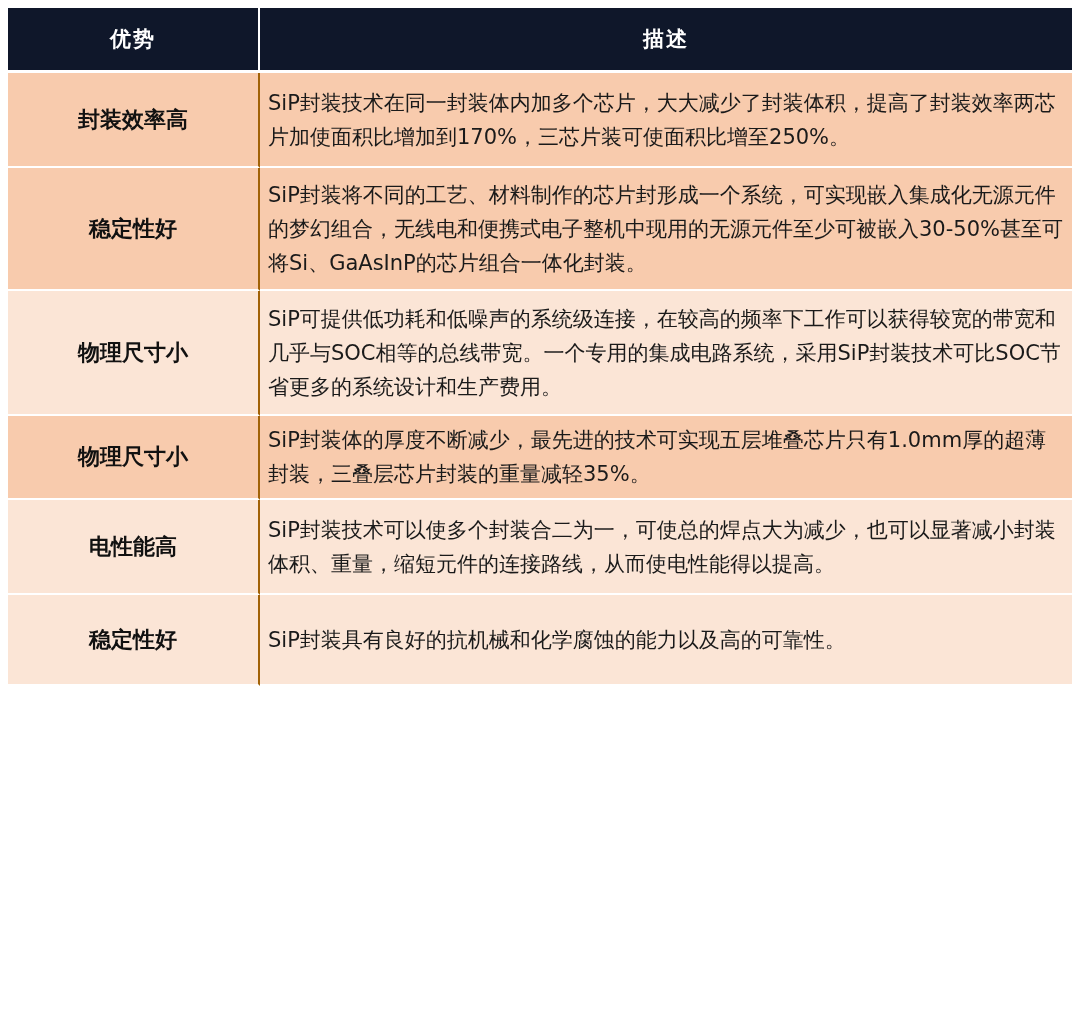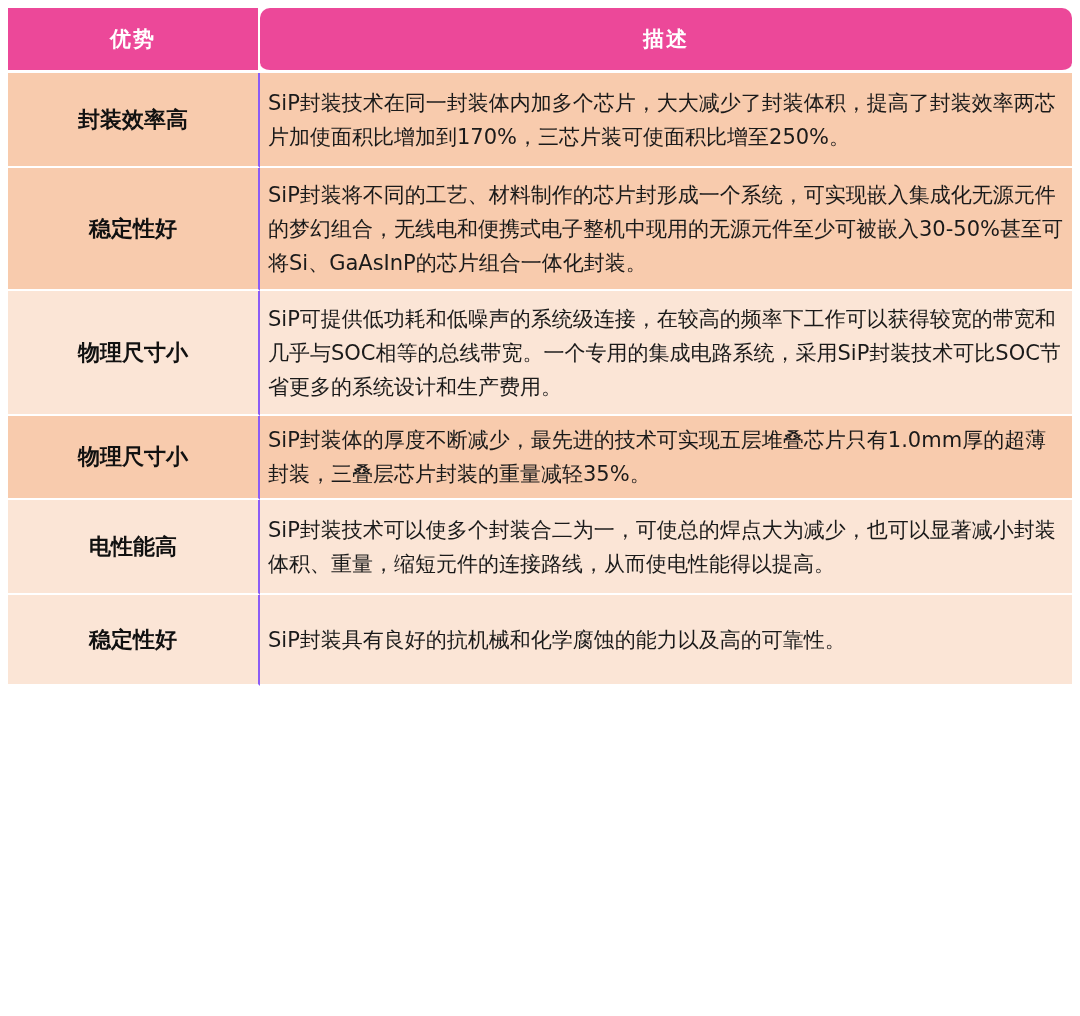--- a/index.html
+++ b/index.html
@@ -2,25 +2,25 @@
 <html><head>
   <meta charset="utf-8">
   <style>
     html, body { margin:0; padding:0; background:#ffffff; }
     body { width:1080px; height:1016px; position:relative; overflow:hidden;
            font-family: "DejaVu Sans", "Liberation Sans", sans-serif; }
     table.adv { position:absolute; left:8px; top:8px; width:1064px;
                 border-collapse:separate; border-spacing:0; table-layout:fixed; }
     table.adv col.c1 { width:252px; }
     table.adv col.c2 { width:812px; }
-    th { background:#ec4899; color:#ffffff; font-weight:bold; font-size:21px;
+    th { background:#0f172a; color:#ffffff; font-weight:bold; font-size:21px;
          height:62px; text-align:center; letter-spacing:2px;
          border-right:2px solid #ffffff; border-bottom:3px solid #ffffff; padding:0;margin-top:29px; }
-    th:last-child { border-right:none;border-radius:10px; }
-    td { padding:0 8px; border-right:2px solid #8b5cf6; border-bottom:2px solid #ffffff;
+    th:last-child { border-right:none; }
+    td { padding:0 8px; border-right:2px solid #a16207; border-bottom:2px solid #ffffff;
          font-size:21px; color:#1a1a1a; line-height:34px; vertical-align:middle; }
     td:last-child { border-right:none; }
     td.k { text-align:center; font-weight:bold; font-size:22px; color:#111; }
     tr.odd td { background:#f8cbad; }
     tr.even td { background:#fbe5d6; }
   </style>
 </head>
 <body>
 
 <table class="adv">

